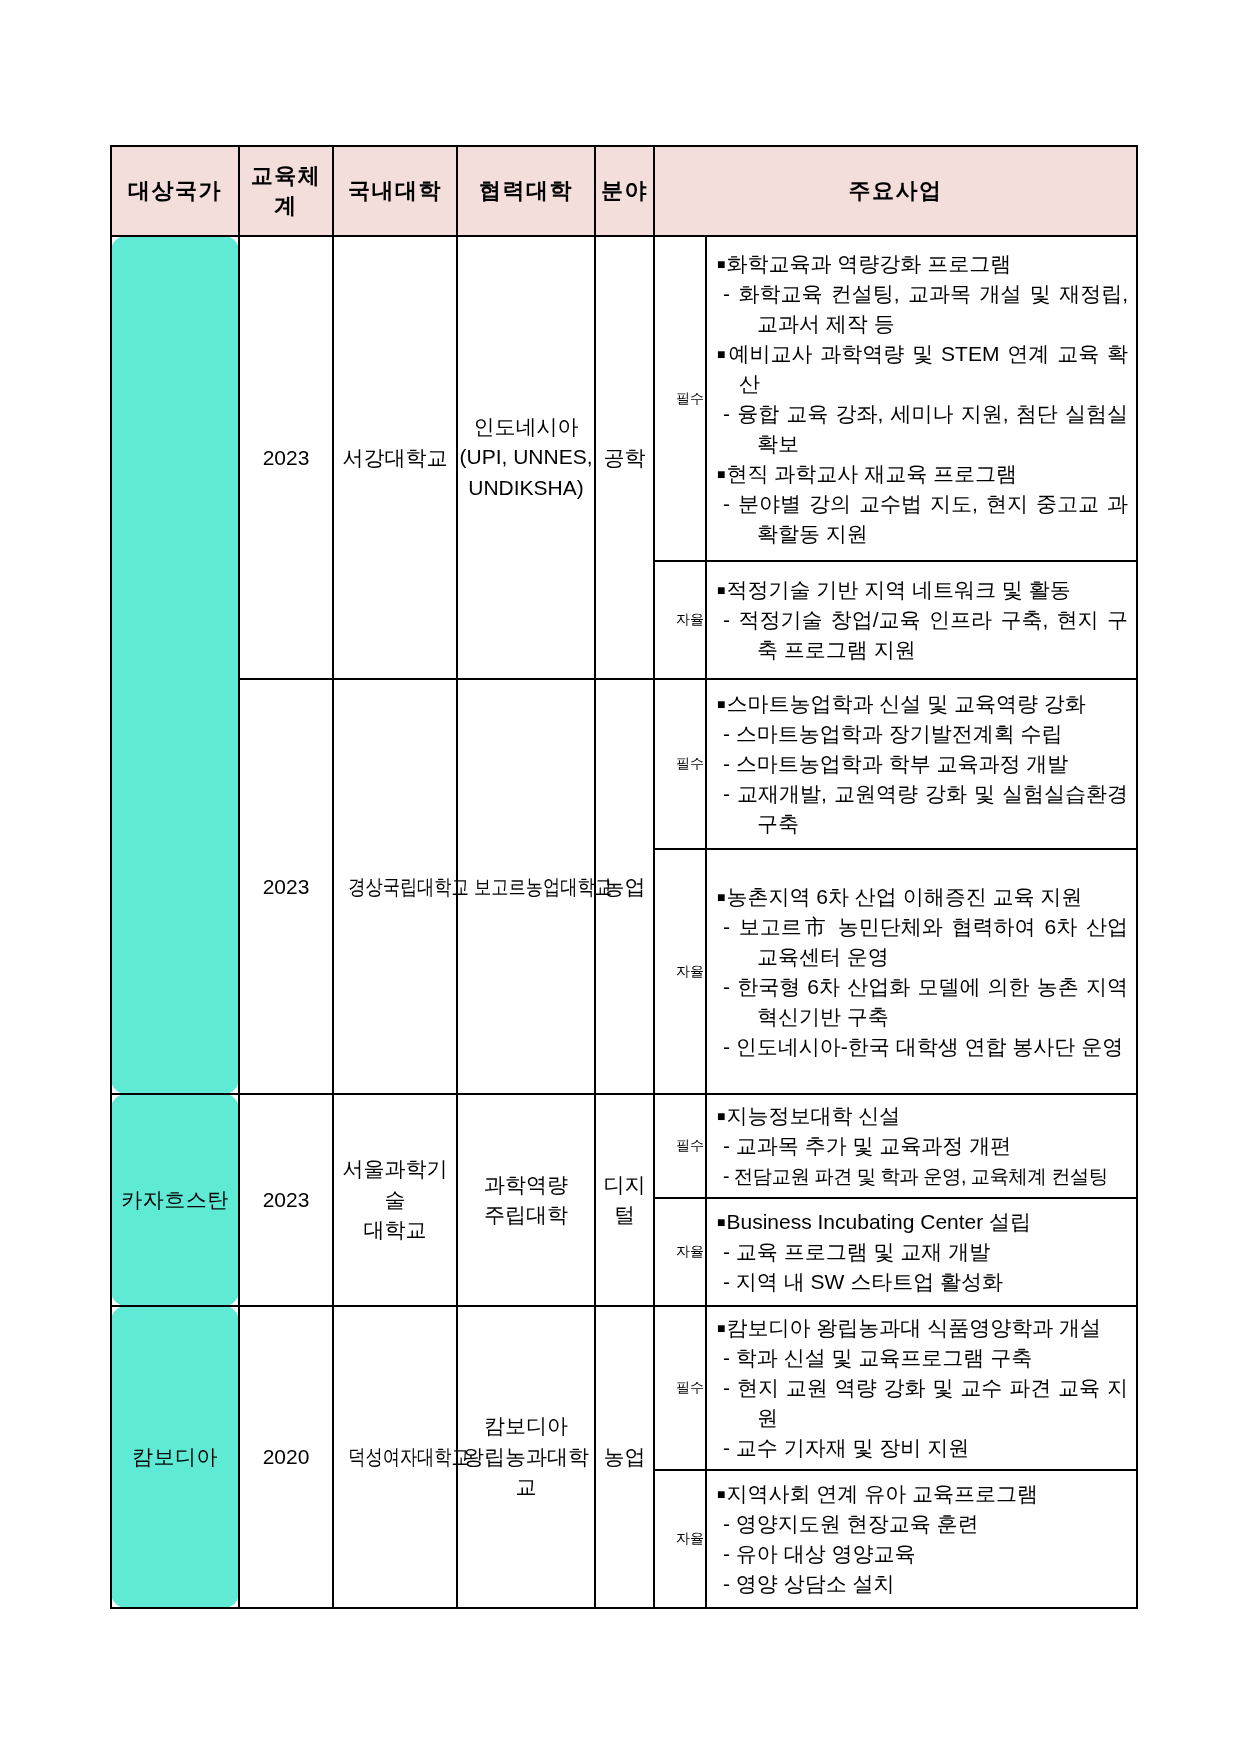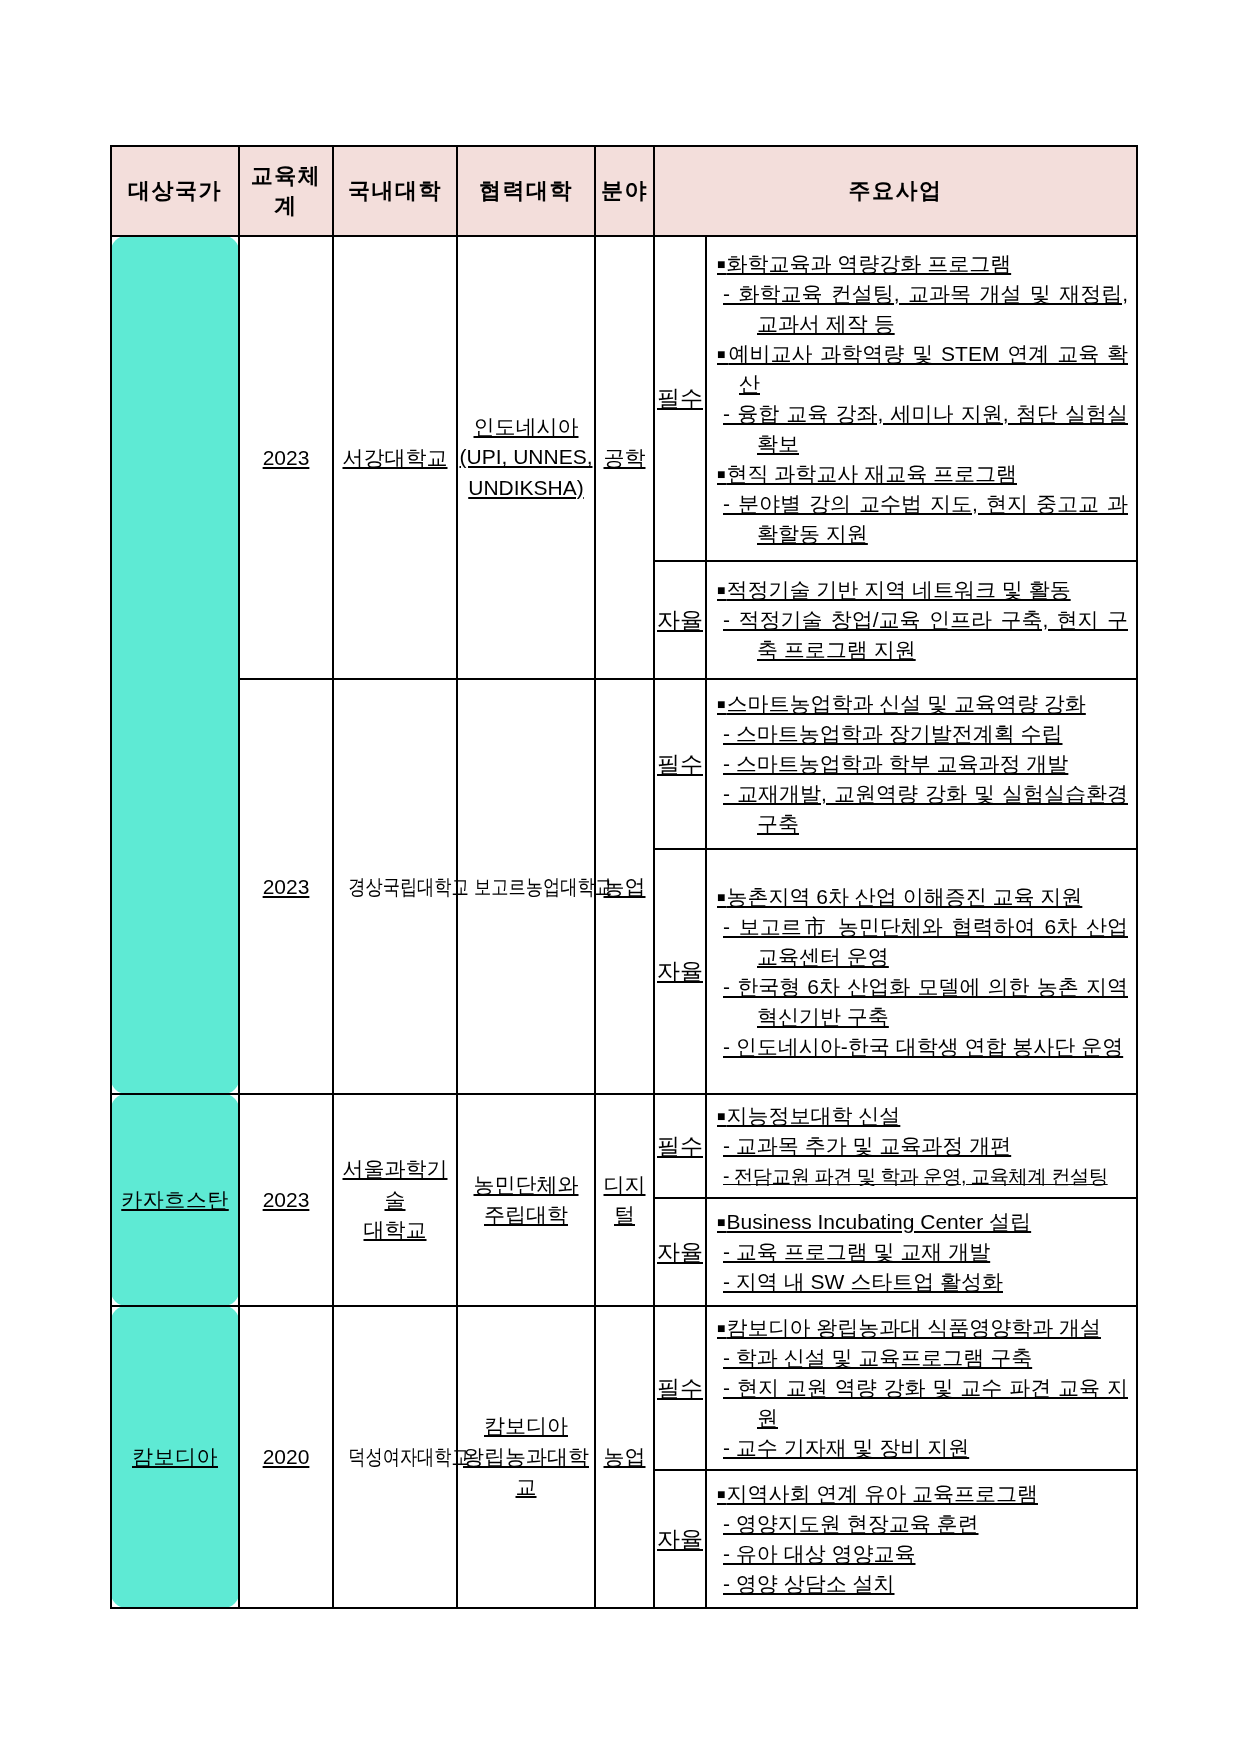--- a/index.html
+++ b/index.html
@@ -11,24 +11,24 @@
   table.doc{
     position:absolute;left:110px;top:145px;width:1028px;
     border-collapse:collapse;table-layout:fixed;
   }
   th,td{border:2px solid #000;vertical-align:middle;}
   th{
     background:#f3dedb;font-size:22px;font-weight:bold;
     padding:14px 2px;letter-spacing:1.5px;text-align:center;
   }
   tr.hdr{height:66px;}
-  td{font-size:21px;text-align:center;text-decoration:underline;}
+  td{font-size:21px;text-align:center;}
   td.country{background:#5eead4;letter-spacing:0.5px;}
   td.pre{white-space:pre-line;line-height:1.45;border-radius:15px;}
-  td.type{font-size:23px;}
+  td.type{font-size:14px;text-align:right;}
   td.content{text-align:left;padding:6px 8px 6px 10px;}
   .item{text-align:justify;line-height:30px;font-size:21px;}
   .item.main{padding-left:22px;text-indent:-22px;}
   .item.sub{padding-left:40px;text-indent:-34px;}
   .item .blt{font-size:14px;vertical-align:2px;letter-spacing:1px;}
   .item.tight{font-size:19.5px;letter-spacing:-0.6px;}
   .squeeze{display:inline-block;transform:scaleX(0.82);transform-origin:50% 50%;white-space:nowrap;}
   .footer{
     position:absolute;left:0;right:0;top:1618px;text-align:center;
     font-size:20px;letter-spacing:2px;
@@ -105,21 +105,21 @@
             <div class="item sub">- 보고르市 농민단체와 협력하여 6차 산업 교육센터 운영</div>
             <div class="item sub">- 한국형 6차 산업화 모델에 의한 농촌 지역 혁신기반 구축</div>
             <div class="item sub">- 인도네시아-한국 대학생 연합 봉사단 운영</div>
           </td>
         </tr>
         <tr style="height: 104px;">
           <td class="country pre" rowspan="2">카자흐스탄</td>
           <td rowspan="2">2023</td>
           <td class="pre" rowspan="2">서울과학기술
 대학교</td>
-          <td class="pre" rowspan="2">농민단체와
+          <td class="pre" rowspan="2">과학역량
 주립대학</td>
           <td class="pre" rowspan="2">디지
 털</td>
           <td class="type">필수</td>
           <td class="content">
             <div class="item main"><span class="blt">■</span>지능정보대학 신설</div>
             <div class="item sub">- 교과목 추가 및 교육과정 개편</div>
             <div class="item sub tight">- 전담교원 파견 및 학과 운영, 교육체계 컨설팅</div>
           </td>
         </tr>

